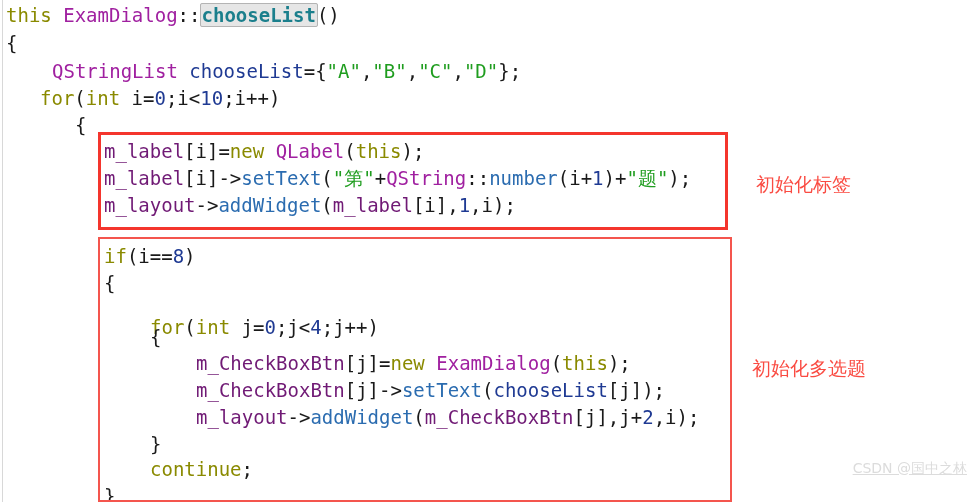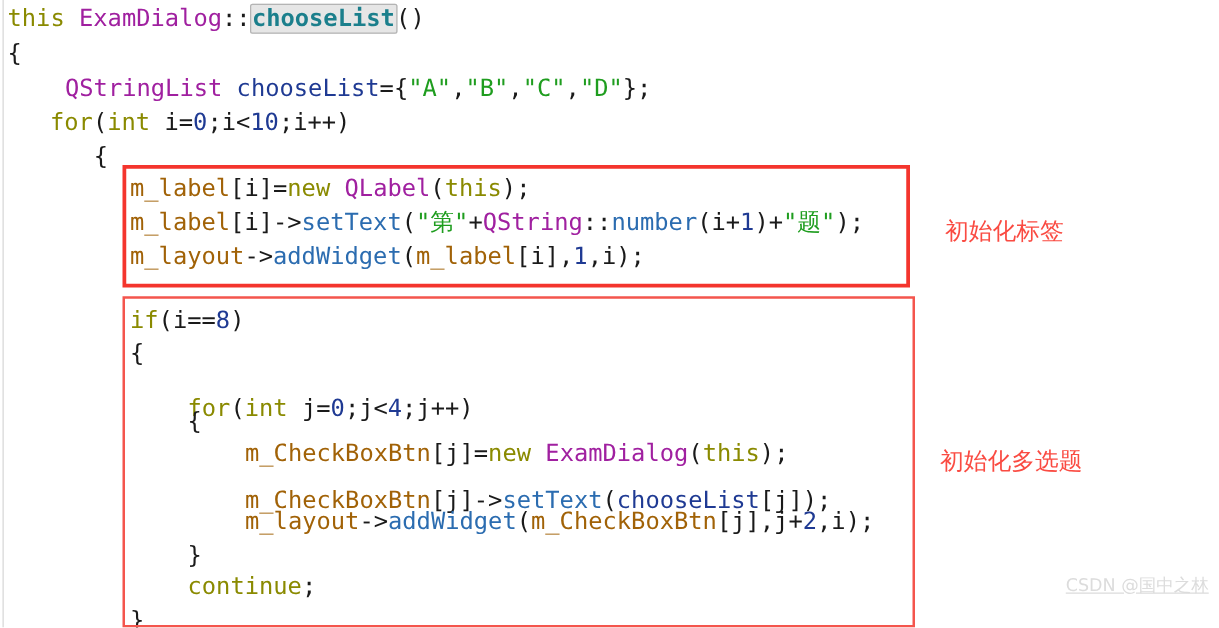--- a/index.html
+++ b/index.html
@@ -49,21 +49,21 @@
     line-height: 27px;
     letter-spacing: 0px;
     color: #1a1a1a;
   }
 
   
   .t-kw        { color: #8a8a00; }  
   .t-type      { color: #a020a0; }  
   .t-fn        { color: #2b6cb0; }  
   .t-var       { color: #1f3a93; }  
-  .t-member    { color: #a16207; }  
+  .t-member    { color: #701a75; }  
   .t-str       { color: #1f9d1f; }  
   .t-num       { color: #1f3a93; }  
   .t-punc      { color: #1a1a1a; }
   .t-hl {
     color: #1b7f8c;
     font-weight: bold;
     background: #e6e6e6;
     border: 1px solid #b4b4b4;
     border-radius: 2px;
     padding: 0 1px;
@@ -129,21 +129,21 @@
     <div class="line" style="top:243px; left:104px;"><span class="t-kw">if</span><span class="t-punc">(i==</span><span class="t-num">8</span><span class="t-punc">)</span></div>
 
     <div class="line" style="top:270px; left:104px;"><span class="t-punc">{</span></div>
 
     <div class="line" style="top:314px; left:150px;"><span class="t-kw">for</span><span class="t-punc">(</span><span class="t-kw">int</span><span class="t-punc"> </span><span class="t-punc">j=</span><span class="t-num">0</span><span class="t-punc">;j&lt;</span><span class="t-num">4</span><span class="t-punc">;j++)</span></div>
 
     <div class="line" style="top:324px; left:150px;"><span class="t-punc">{</span></div>
 
     <div class="line" style="top:350px; left:196px;"><span class="t-member">m_CheckBoxBtn</span><span class="t-punc">[j]=</span><span class="t-kw">new</span><span class="t-punc"> </span><span class="t-type">ExamDialog</span><span class="t-punc">(</span><span class="t-kw">this</span><span class="t-punc">);</span></div>
 
-    <div class="line" style="top:387px; left:196px;"><span class="t-member">m_CheckBoxBtn</span><span class="t-punc">[j]-&gt;</span><span class="t-fn">setText</span><span class="t-punc">(</span><span class="t-var">chooseList</span><span class="t-punc">[j]);</span></div>
+    <div class="line" style="top:377px; left:196px;"><span class="t-member">m_CheckBoxBtn</span><span class="t-punc">[j]-&gt;</span><span class="t-fn">setText</span><span class="t-punc">(</span><span class="t-var">chooseList</span><span class="t-punc">[j]);</span></div>
 
     <div class="line" style="top:404px; left:196px;"><span class="t-member">m_layout</span><span class="t-punc">-&gt;</span><span class="t-fn">addWidget</span><span class="t-punc">(</span><span class="t-member">m_CheckBoxBtn</span><span class="t-punc">[j],j+</span><span class="t-num">2</span><span class="t-punc">,i);</span></div>
 
     <div class="line" style="top:431px; left:150px;"><span class="t-punc">}</span></div>
 
     <div class="line" style="top:456px; left:150px;"><span class="t-kw">continue</span><span class="t-punc">;</span></div>
 
     <div class="line" style="top:483px; left:104px;"><span class="t-punc">}</span></div>
 
   </div>

